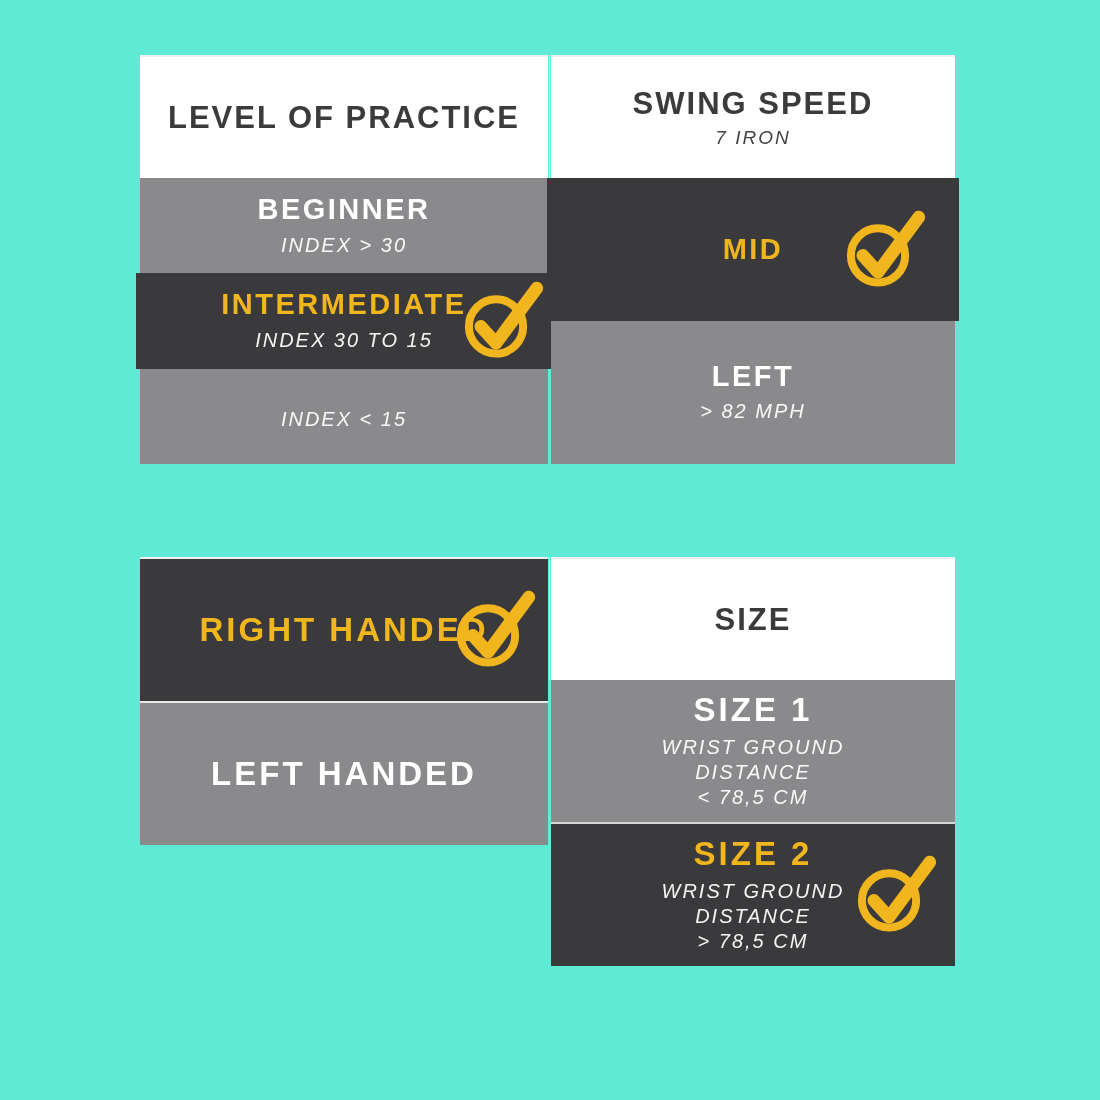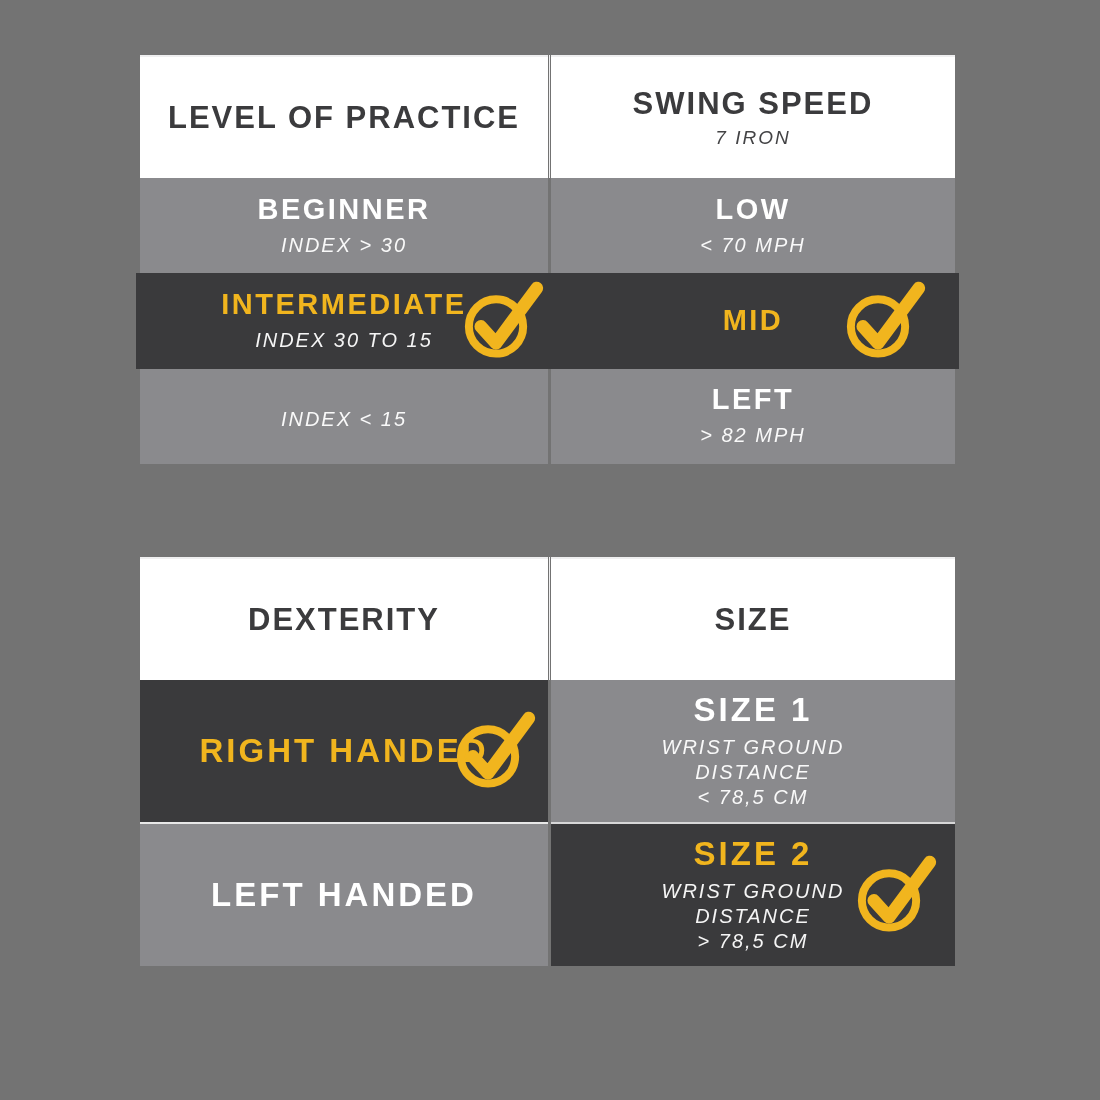--- a/index.html
+++ b/index.html
@@ -1,16 +1,16 @@
 <!DOCTYPE html>
 <html><head>
 <meta charset="utf-8">
 <style>
   html,body{margin:0;padding:0;background:#fff;}
-  .page{position:relative;width:1100px;height:1100px;background:#737373;overflow:hidden;
+  .page{position:relative;width:1100px;height:1100px;background:#5eead4;overflow:hidden;
         font-family:"Liberation Sans", sans-serif;}
 
   
   .quad{position:absolute;box-sizing:border-box;border-top:2px solid #efeff0;}
   .col-l{left:140px;width:408px;}
   .col-r{left:551px;width:404px;}
   .band-top{top:55px;height:493px;}
   .band-bottom{top:557px;height:493px;}
 
   .q-header{height:121px;display:flex;flex-direction:column;align-items:center;justify-content:center;
@@ -87,48 +87,39 @@
       </div>
     </div>
   </div>
 
   <div class="quad col-r band-top" id="q-swing">
     <div class="q-header">
       <div class="q-title">SWING SPEED</div>
       <div class="q-subtitle">7 IRON</div>
     </div>
     <div class="q-rows">
-      <div class="row">
-        <div class="row-label">LOW</div>
-        <div class="row-sub">
-          <div>&lt; 70 MPH</div>
-        </div>
-      </div>
       <div class="row selected">
         <div class="row-label">MID</div>
         <span class="check-icon">
           <svg viewBox="0 0 100 104" width="80" height="83">
             <circle cx="40" cy="62" r="34" fill="none" stroke="#f1b51e" stroke-width="10"></circle>
             <path d="M21 62 L40 83 L91 14" fill="none" stroke="#f1b51e" stroke-width="16" stroke-linecap="round" stroke-linejoin="round"></path>
           </svg>
         </span>
       </div>
       <div class="row">
         <div class="row-label">LEFT</div>
         <div class="row-sub">
           <div>&gt; 82 MPH</div>
         </div>
       </div>
     </div>
   </div>
 
   <div class="quad col-l band-bottom" id="q-dext">
-    <div class="q-header">
-      <div class="q-title">DEXTERITY</div>
-    </div>
     <div class="q-rows">
       <div class="row selected">
         <div class="row-label">RIGHT HANDED</div>
         <span class="check-icon">
           <svg viewBox="0 0 100 104" width="80" height="83">
             <circle cx="40" cy="62" r="34" fill="none" stroke="#f1b51e" stroke-width="10"></circle>
             <path d="M21 62 L40 83 L91 14" fill="none" stroke="#f1b51e" stroke-width="16" stroke-linecap="round" stroke-linejoin="round"></path>
           </svg>
         </span>
       </div>

